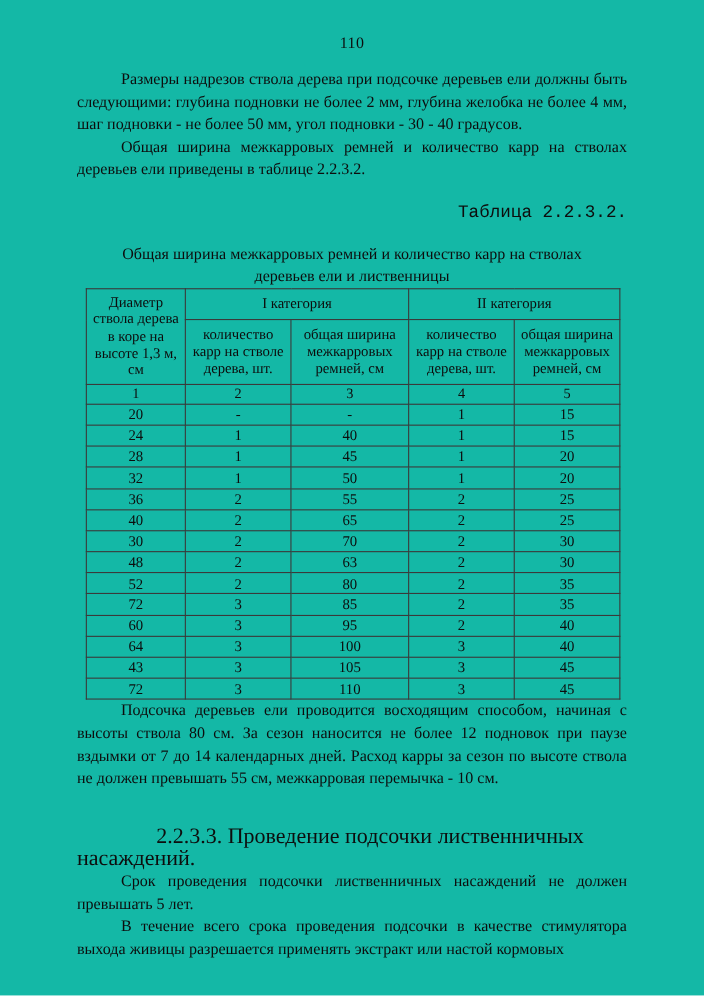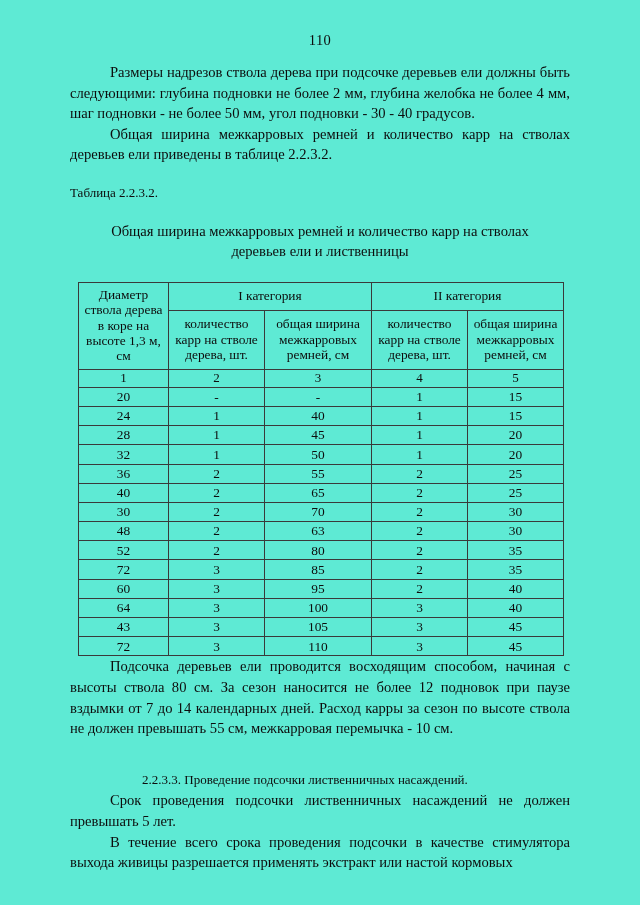--- a/index.html
+++ b/index.html
@@ -13,21 +13,21 @@
     height: 905px;
     position: relative;
     font-family: "Liberation Serif", "DejaVu Serif", serif;
     color: #0d0d0d;
     -webkit-font-smoothing: antialiased;
   }
 
   .page {
     position: absolute;
     inset: 0;
-    background: #5eead4;
+    background: #14b8a6;
   }
 
   
   .page-number {
     position: absolute;
     top: 33px;
     left: 0;
     width: 640px;
     text-align: center;
     font-size: 14.5px;
@@ -50,36 +50,37 @@
     text-align: justify;
     text-indent: 40px;
     text-justify: inter-word;
     hyphens: none;
   }
 
   
   .table-label {
     margin: 0;
     margin-top: 18px;
-    font-size: 13px;
-    line-height: 20.6px;
+    font-size: 16px;
+    line-height: 20.6px;
+    text-align: right;
+    font-family: Liberation Mono, monospace;
   }
 
   .table-title {
     margin: 0;
     margin-top: 17px;
     font-size: 14.6px;
     line-height: 20.6px;
     text-align: center;
     padding: 0 18px;
   }
 
   
   .table-wrap {
-    margin-top: 20px;
     margin-left: 8px;
     width: 485px;
   }
 
   table.data {
     border-collapse: collapse;
     width: 485px;
     table-layout: fixed;
     font-size: 13.4px;
     line-height: 15.6px;
@@ -121,21 +122,21 @@
     font-size: 13px;
   }
 
   
   .after-table {
     margin-top: 19px;
   }
   .section-head {
     margin: 0;
     margin-top: 31px;
-    font-size: 13px;
+    font-size: 20px;
     line-height: 20.6px;
     text-align: left;
     text-indent: 72px;
   }
   .gap-before {
     margin-top: 20px;
   }
 </style>
 </head>
 <body>

